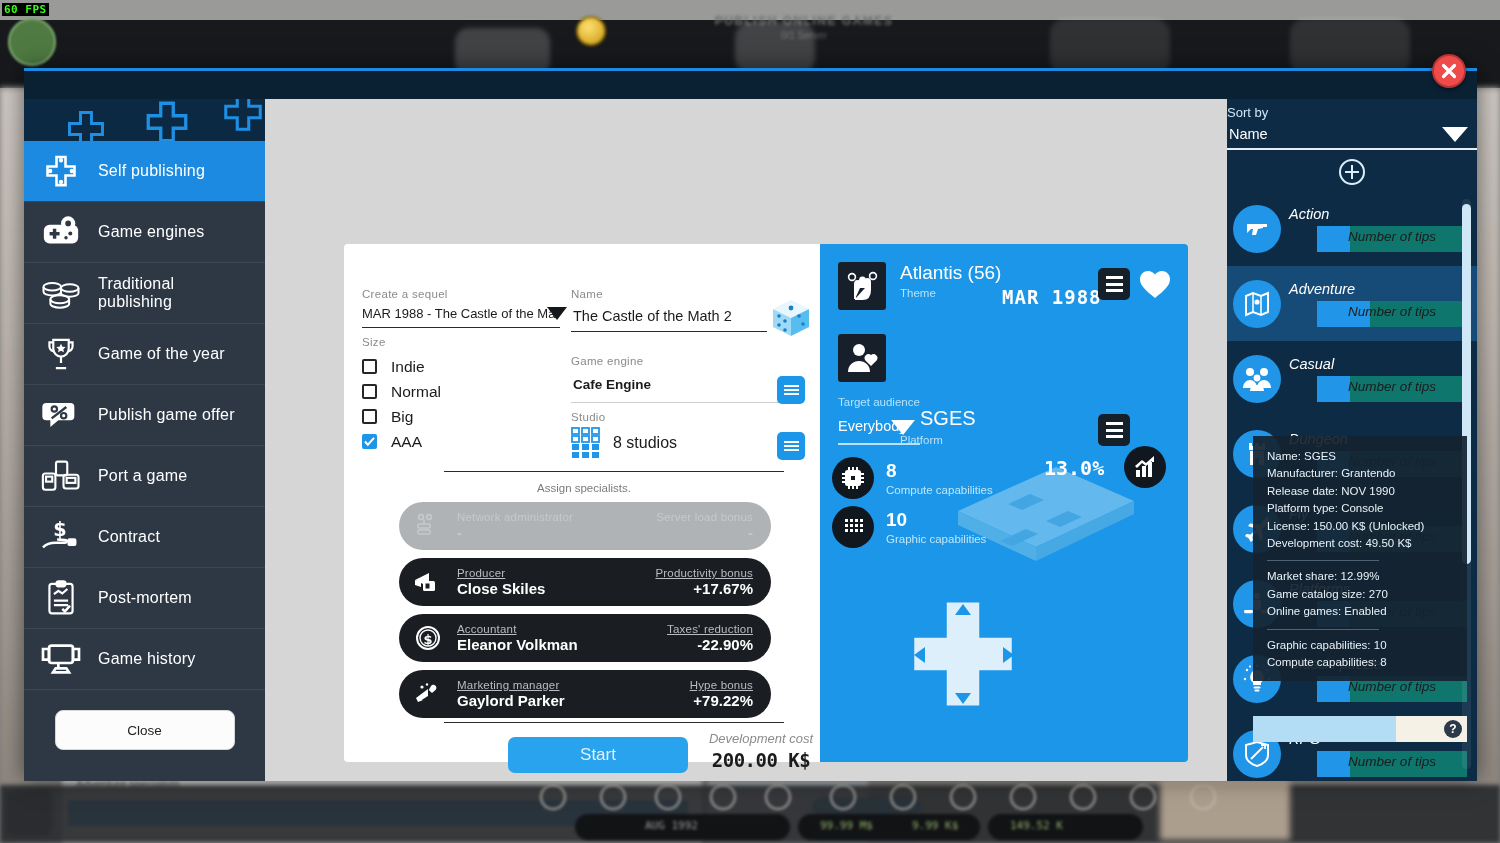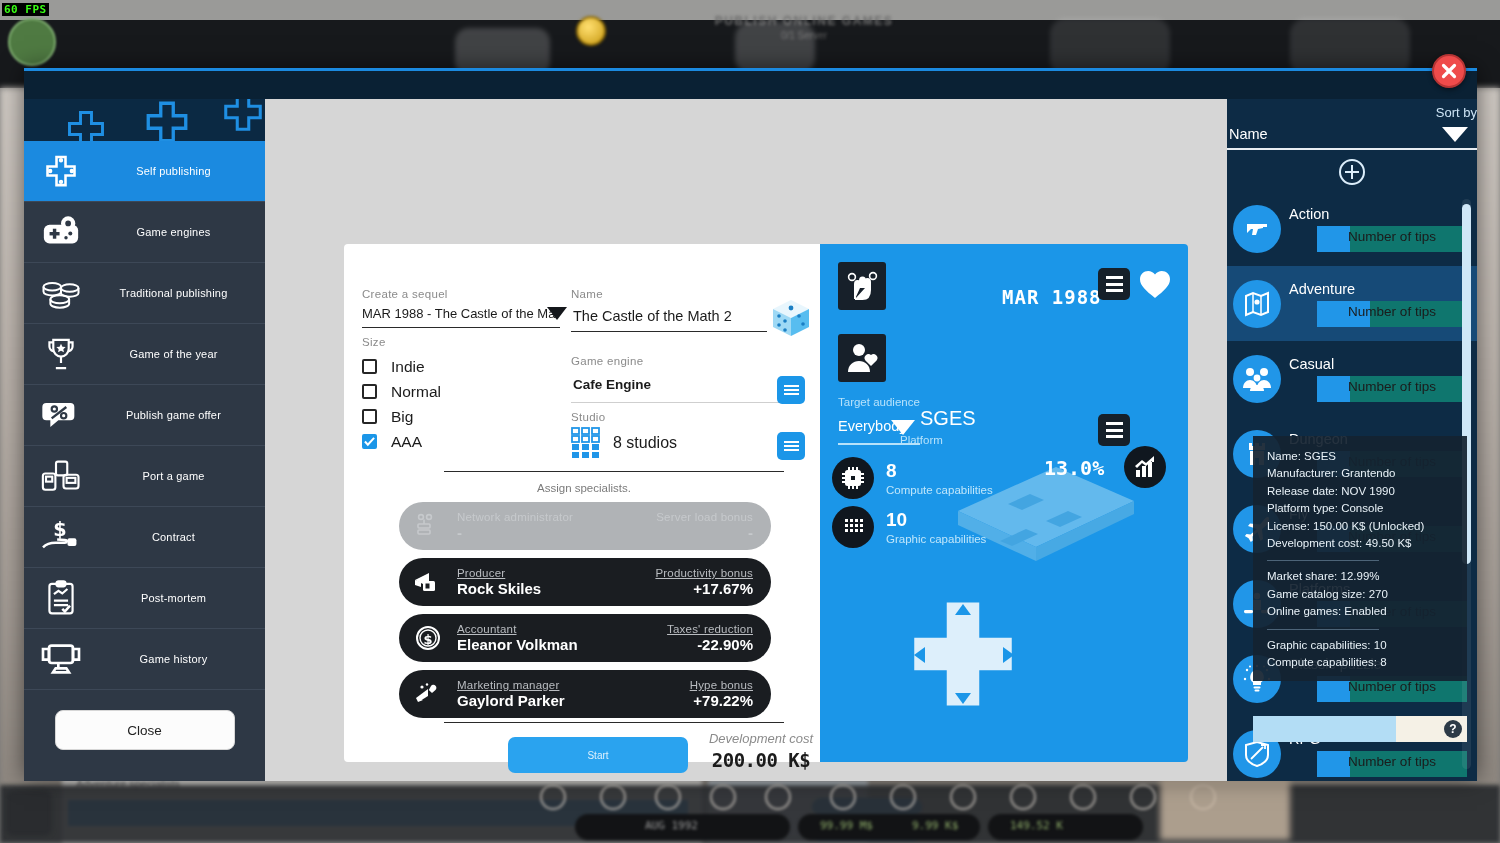--- a/index.html
+++ b/index.html
@@ -51,22 +51,22 @@
 
   
   .sidebar { position:absolute; left:0; top:28px; width:241px; height:682px; background:#2e3845; }
   .sidebar-header { height:42px; background:#0b2943; position:relative; overflow:hidden; }
   .sb-deco { position:absolute; color:#1b8ae0; }
   .sb-item { position:relative; height:61px; display:flex; align-items:center;
      border-bottom:1px solid #3d4857; cursor:pointer; }
   .sb-item.active { background:#1b8ae0; }
   .sb-icon { width:74px; display:flex; align-items:center; justify-content:center; flex:0 0 74px;}
   .sb-icon svg { width:40px; height:36px; }
-  .sb-label { flex:1; text-align:center; padding-right:16px; color:#ffffff;
-     font-size:11px; letter-spacing:.2px; }
+  .sb-label { flex:1; text-align:left; padding-right:16px; color:#ffffff;
+     font-size:16px; letter-spacing:.2px; }
   .sb-close-wrap { height:80px; display:flex; align-items:center; justify-content:center; }
   .close-button { width:180px; height:40px; border-radius:8px; background:#fcfcfc; color:#222;
      display:flex; align-items:center; justify-content:center; font-size:13.5px; cursor:pointer;
      border:1px solid #d6d6d6;}
 
   
   .content { position:absolute; left:241px; top:28px; width:962px; height:682px; background:#d6d6d6; }
 
   .form-card { position:absolute; left:79px; top:145px; width:480px; height:518px; background:#fff;
      border-radius:4px 0 0 4px; }
@@ -100,21 +100,21 @@
   .spec-col { flex:1; }
   .spec-role { font-size:11.5px; letter-spacing:.2px; }
   .spec-name { font-size:15px; font-weight:bold; margin-top:1px;}
   .spec-row.dark .spec-role { color:#b9bcc0;text-decoration:underline; }
   .spec-row.dark .spec-name { color:#fff; }
   .spec-row.disabled .spec-role { color:#c6c9cc; }
   .spec-row.disabled .spec-name { color:#c6c9cc; }
   .spec-right { text-align:right; }
 
   .start-btn { width:180px; height:36px; border-radius:7px; background:#2aa3ef; color:#dff1fd;
-     display:flex; align-items:center; justify-content:center; font-size:10px; cursor:pointer;}
+     display:flex; align-items:center; justify-content:center; font-size:17px; cursor:pointer;}
   .dev-cost-label { color:#8b8b8b; font-size:13px;font-style:italic; }
   .dev-cost-value { color:#1b1b1b; font-size:19px; font-weight:bold; font-family:"DejaVu Sans Mono", monospace; letter-spacing:-.5px;}
 
   
   .bc-row { display:flex; align-items:flex-start; gap:14px; }
   .bc-icon { width:48px; height:48px; background:#17202a; border-radius:3px; flex:0 0 48px;
      display:flex; align-items:center; justify-content:center; }
   .bc-icon svg { width:36px; height:36px; }
   .bc-sub { color:#b6e2fb; font-size:11.5px; }
   .bc-main { color:#ffffff; font-size:19px; }
@@ -135,33 +135,33 @@
      padding:12px 14px; z-index:40; }
   .tt-sep { height:1px; background:#4d6478; margin:8px 0 7px 0; width:112px; }
   .progress-strip { position:absolute; left:988px; top:617px; width:214px; height:26px;
      background:#f5f1e6; z-index:41; display:flex; align-items:center; }
   .progress-fill { height:100%; background:#b3ddf5; }
   .help-ico { position:absolute; right:5px; top:4px; width:18px; height:18px; border-radius:50%;
      background:#2c3a47; color:#fff; font-size:12px; display:flex; align-items:center; justify-content:center; font-weight:bold;}
 
   
   .rightpanel { position:absolute; left:1203px; top:28px; width:250px; height:682px; background:#0d2b45; }
-  .rp-sortby { text-align:right; color:#cfe6f7; font-size:13px; padding-top:6px;padding-left:40px; }
+  .rp-sortby { text-align:left; color:#cfe6f7; font-size:13px; padding-top:6px; }
   .rp-select { height:30px; display:flex; align-items:center; justify-content:space-between;
      padding:0 8px 0 2px; border-bottom:2px solid #e8eef3; cursor:pointer;}
   .rp-select span { color:#ffffff; font-size:14.5px; }
   .rp-plus { height:44px; display:flex; align-items:center; justify-content:center; cursor:pointer;}
   .rp-plus svg { width:30px; height:30px; }
   .rp-list { position:absolute; left:0; top:92px; width:250px; height:590px; overflow:hidden; }
   .genre-row { height:75px; display:flex; align-items:center; padding:0 10px 0 6px; position:relative; }
   .genre-row.sel { background:#164a77; }
   .genre-ic { width:48px; height:48px; border-radius:50%; background:#2196e8; flex:0 0 48px;
      display:flex; align-items:center; justify-content:center; margin-right:8px; cursor:pointer;}
   .genre-ic svg { width:30px; height:30px; }
-  .genre-col { flex:1; }
+  .genre-col { flex:1;font-style:italic; }
   .genre-name { color:#ffffff; font-size:14.5px; margin-bottom:4px; }
   .genre-bar { height:26px; background:#0f766e; position:relative; overflow:hidden; cursor:pointer;margin-left:28px;}
   .genre-bar-fill { position:absolute; left:0; top:0; height:100%; background:#2196e8; }
   .genre-bar-txt { position:absolute; left:50%; transform:translateX(-50%); top:3px;
      color:#1b1b1b; font-size:13.5px; white-space:nowrap; }
   .rp-scroll-track { position:absolute; right:6px; top:100px; width:9px; height:570px;
      background:rgba(255,255,255,.08); border-radius:5px;}
   .rp-scroll-thumb { position:absolute; right:6px; top:105px; width:9px; height:360px;
      background:#cfe7f7; border-radius:5px; cursor:pointer;}
 </style>
@@ -486,21 +486,21 @@
             <span class="spec-ico">
               <svg viewBox="0 0 30 28" fill="#fff">
                   <path d="M2 12 16 5v8l-6 3z"></path>
                   <rect x="10" y="13" width="12" height="10" rx="1.5"></rect>
                   <rect x="12.5" y="15.5" width="4" height="5" fill="#1a1d21"></rect>
                   <path d="M2 12v5l6 2v-5z"></path>
                 </svg>
             </span>
             <div class="spec-col">
               <div class="spec-role">Producer</div>
-              <div class="spec-name">Rock Skiles</div>
+              <div class="spec-name">Close Skiles</div>
             </div>
             <div class="spec-col spec-right">
               <div class="spec-role">Productivity bonus</div>
               <div class="spec-name">+17.67%</div>
             </div>
           </div>
 
           <div class="spec-row dark">
             <span class="spec-ico">
               <svg viewBox="0 0 30 28" fill="none">
@@ -560,20 +560,24 @@
         </svg>
 
         <div class="bc-row" style="position:absolute;left:18px;top:18px;width:334px;">
           <span class="bc-icon">
             <svg viewBox="0 0 36 36" fill="none" stroke="#fff" stroke-width="2">
                 <path d="M11 31V16c0-2 1-3 2.5-3S16 14 16 16v4M16 20v-7.5c0-2 1-3 2.5-3S21 10.5 21 12.5V20M21 20v-6c0-2 1-3 2.5-3S26 12 26 14v8c0 6-3 9-7.5 9H11" fill="#fff" stroke="#fff"></path>
                 <circle cx="8" cy="9" r="3.4" stroke="#fff" stroke-width="1.6" fill="none"></circle>
                 <circle cx="29" cy="8" r="3.4" stroke="#fff" stroke-width="1.6" fill="none"></circle>
               </svg>
           </span>
+          <div style="flex:1">
+            <div class="bc-main">Atlantis (56)</div>
+            <div class="bc-sub" style="margin-top:3px">Theme</div>
+          </div>
         </div>
         <div class="bc-date" style="position:absolute;left:182px;top:42px;">MAR 1988</div>
         <div class="bc-blackbtn" style="position:absolute;left:278px;top:24px;">
             <i></i>
             <i></i>
             <i></i>
           </div>
         <svg style="position:absolute;left:318px;top:24px" width="34" height="32" viewBox="0 0 34 32">
             <path d="M17 30C8 22.5 2 17.8 2 11.2 2 6.3 5.8 3 10.2 3c2.6 0 5.1 1.3 6.8 3.4C18.7 4.3 21.2 3 23.8 3 28.2 3 32 6.3 32 11.2 32 17.8 26 22.5 17 30z" fill="#fff"></path>
           </svg>

